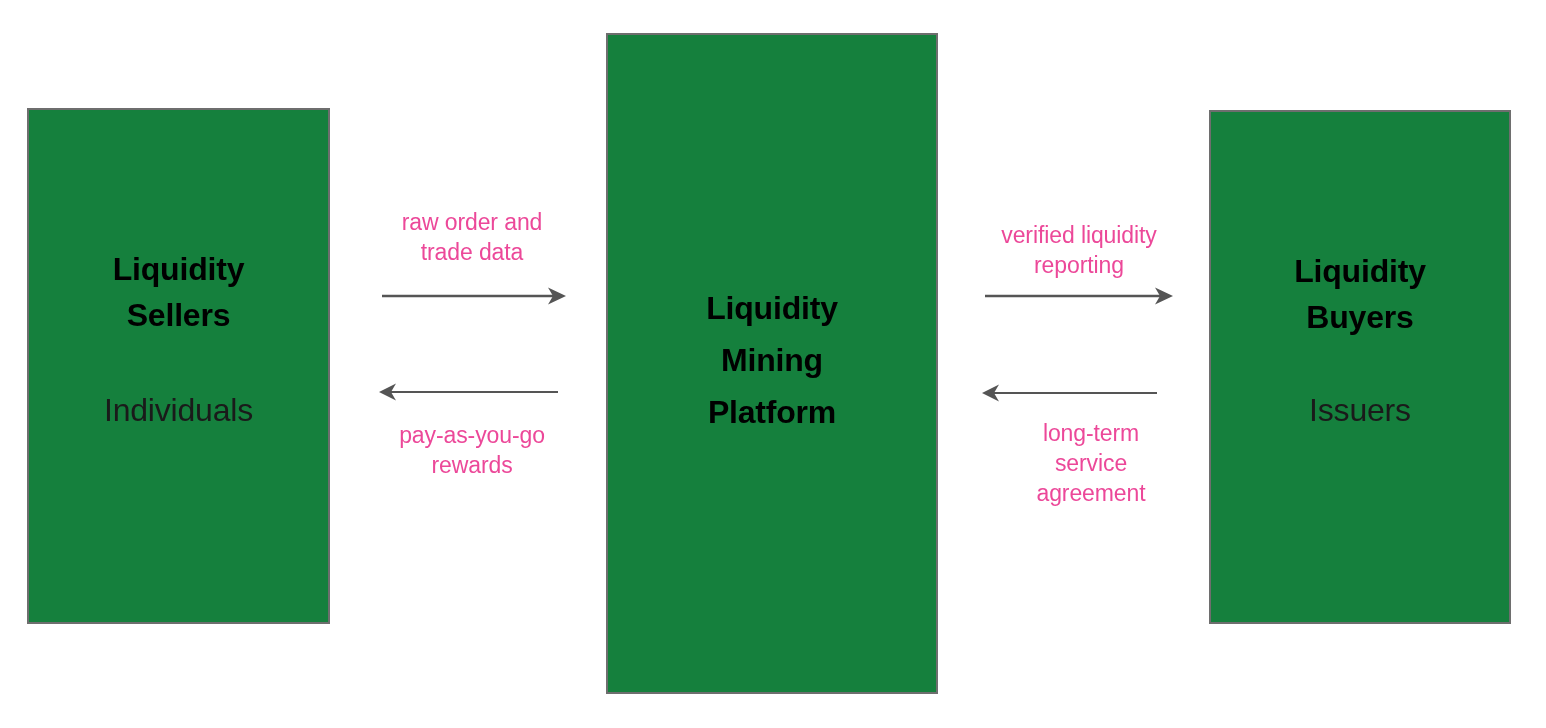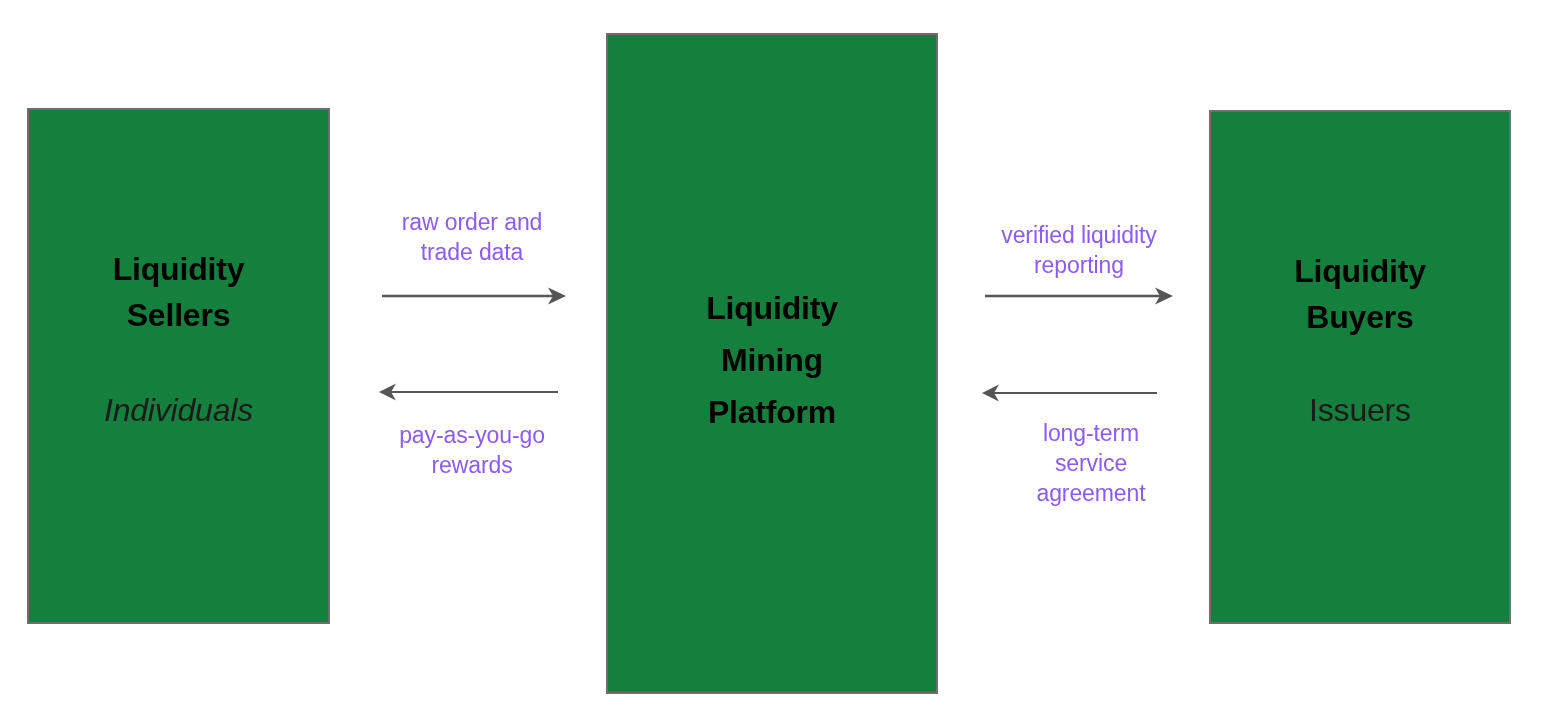--- a/index.html
+++ b/index.html
@@ -54,21 +54,21 @@
     width: 303px;
     height: 516px;
   }
   #box-sellers .node-title { margin-bottom: 0; }
   #box-sellers .stack {
     display: flex;
     flex-direction: column;
     align-items: center;
     transform: translateY(-28px);
   }
-  #box-sellers .node-item.first { margin-top: 52px; font-style: italic; }
+  #box-sellers .node-item.first { margin-top: 52px; }
   #box-sellers .node-item.second { margin-top: 50px; }
 
   #box-platform {
     left: 606px;
     top: 33px;
     width: 332px;
     height: 661px;
   }
   #box-platform .node-title {
     line-height: 52px;
@@ -88,21 +88,21 @@
     transform: translateY(-28px);
   }
   #box-buyers .node-item.first { margin-top: 54px; }
   #box-buyers .node-item.second { margin-top: 50px; text-align: center; }
 
   
   .flow-label {
     position: absolute;
     font-size: 23px;
     line-height: 30px;
-    color: #8b5cf6;
+    color: #ec4899;
     text-align: center;
     letter-spacing: -0.1px;
     white-space: pre-line;
   }
   #label-raw-order   { left: 352px;  top: 207px; width: 240px; }
   #label-rewards     { left: 352px;  top: 420px; width: 240px; }
   #label-verified    { left: 959px;  top: 220px; width: 240px; }
   #label-agreement   { left: 971px;  top: 418px; width: 240px; }
 
   

